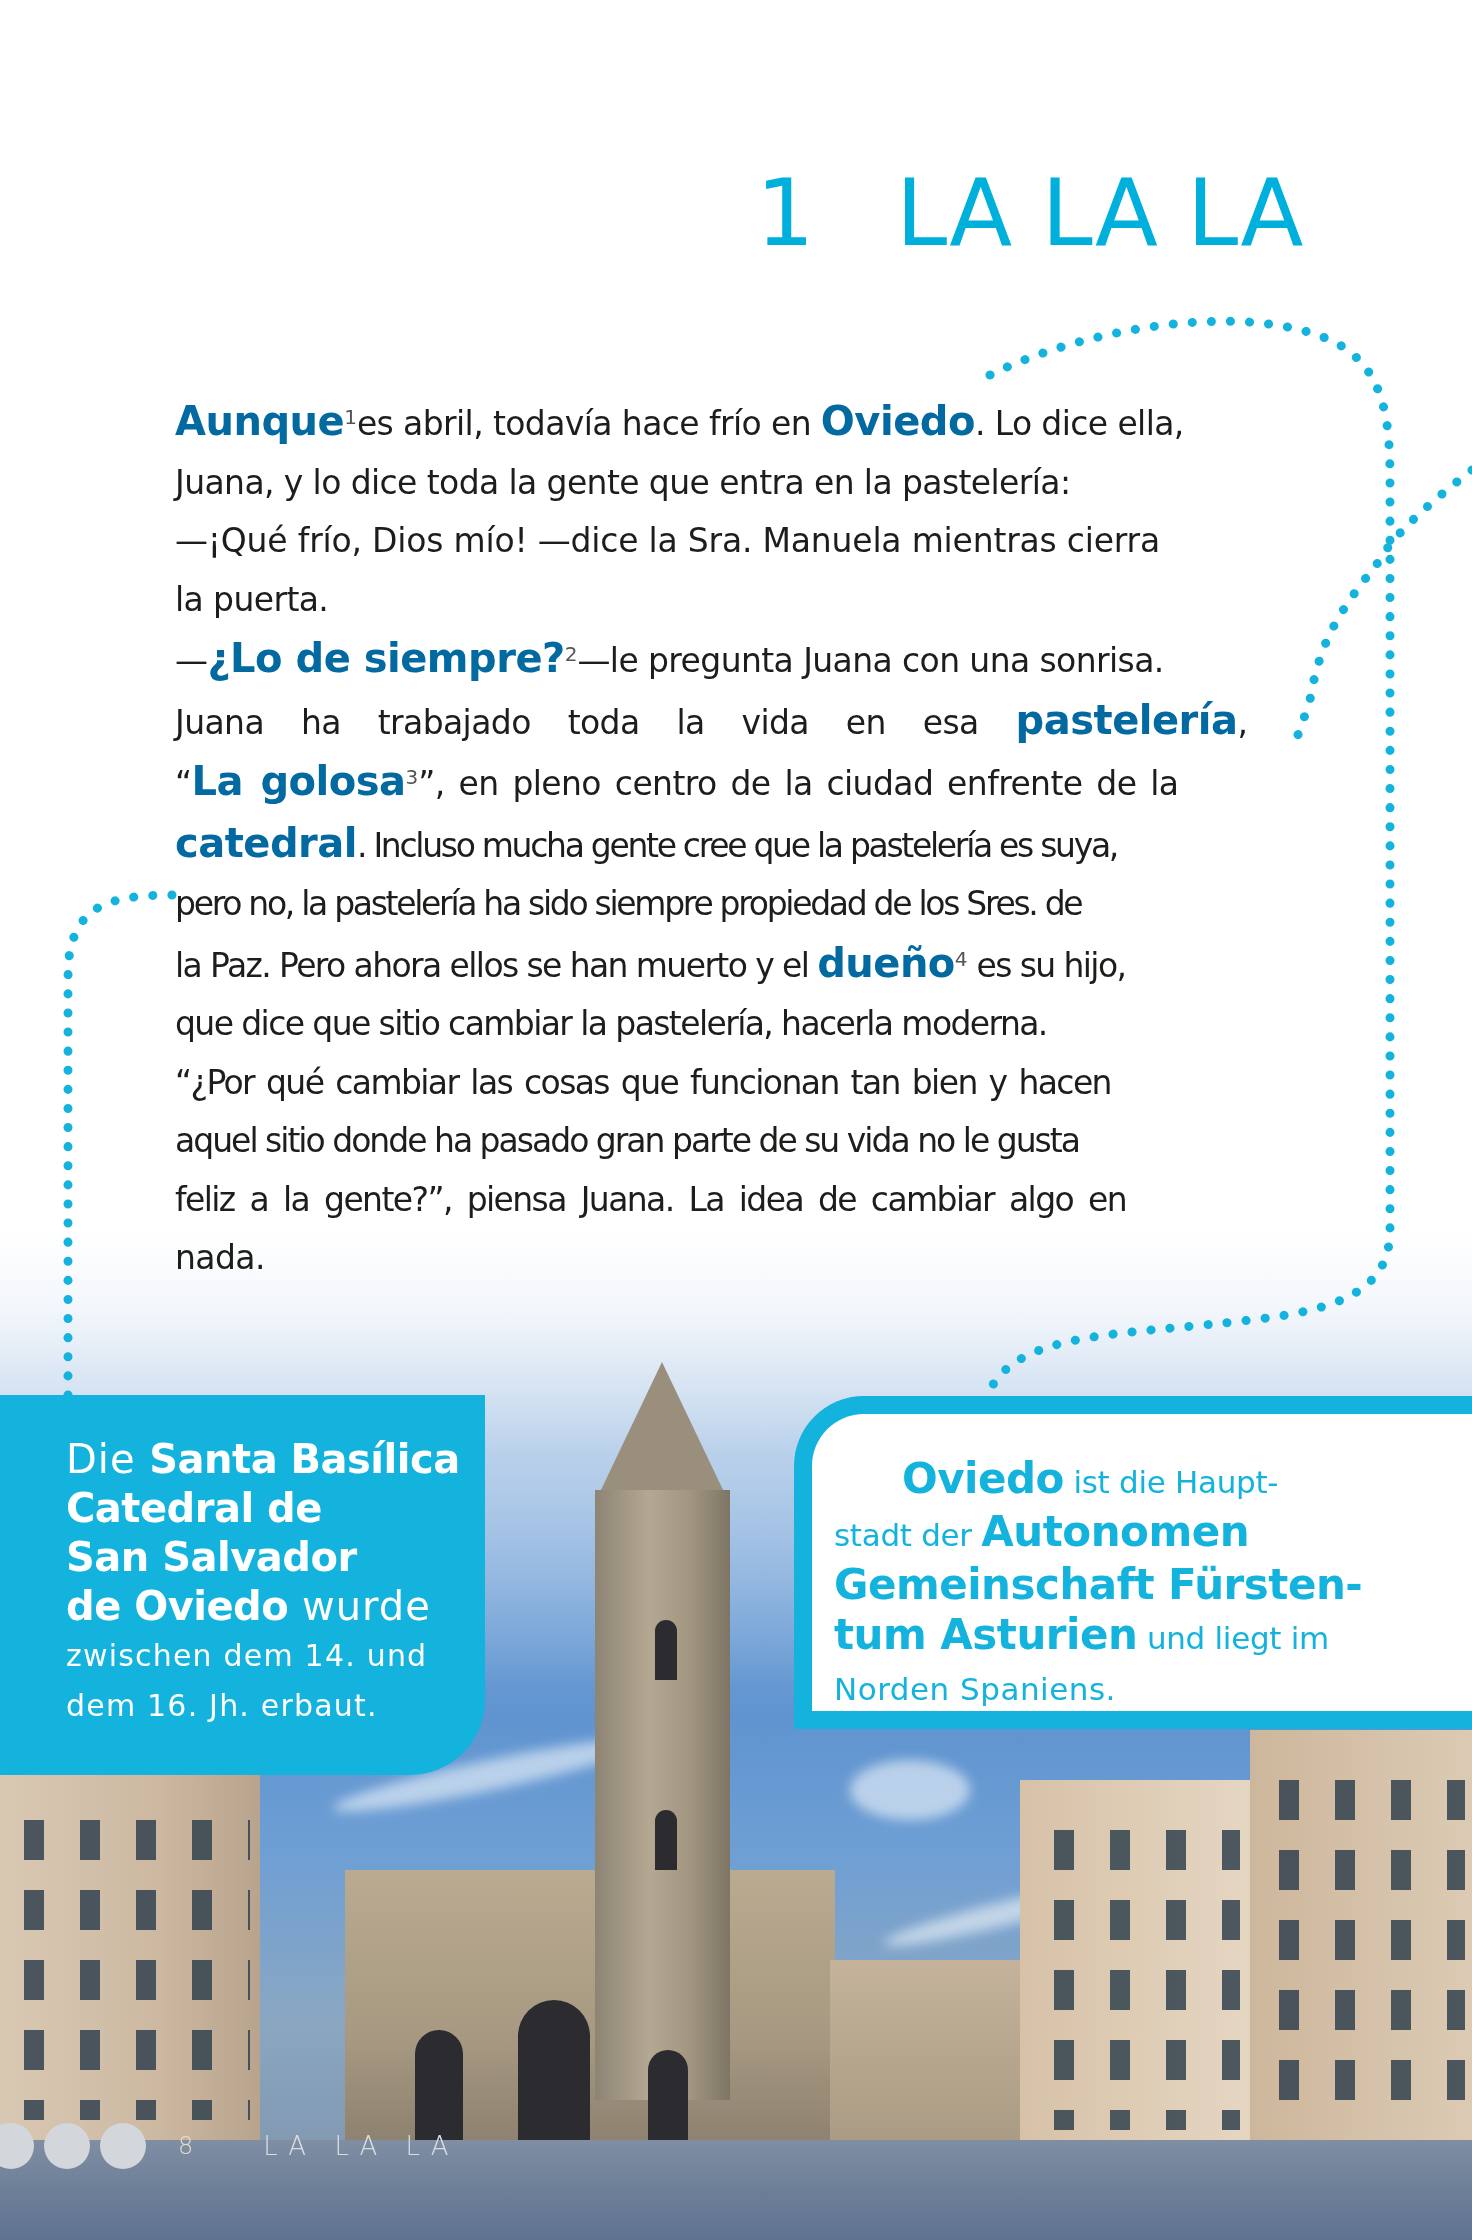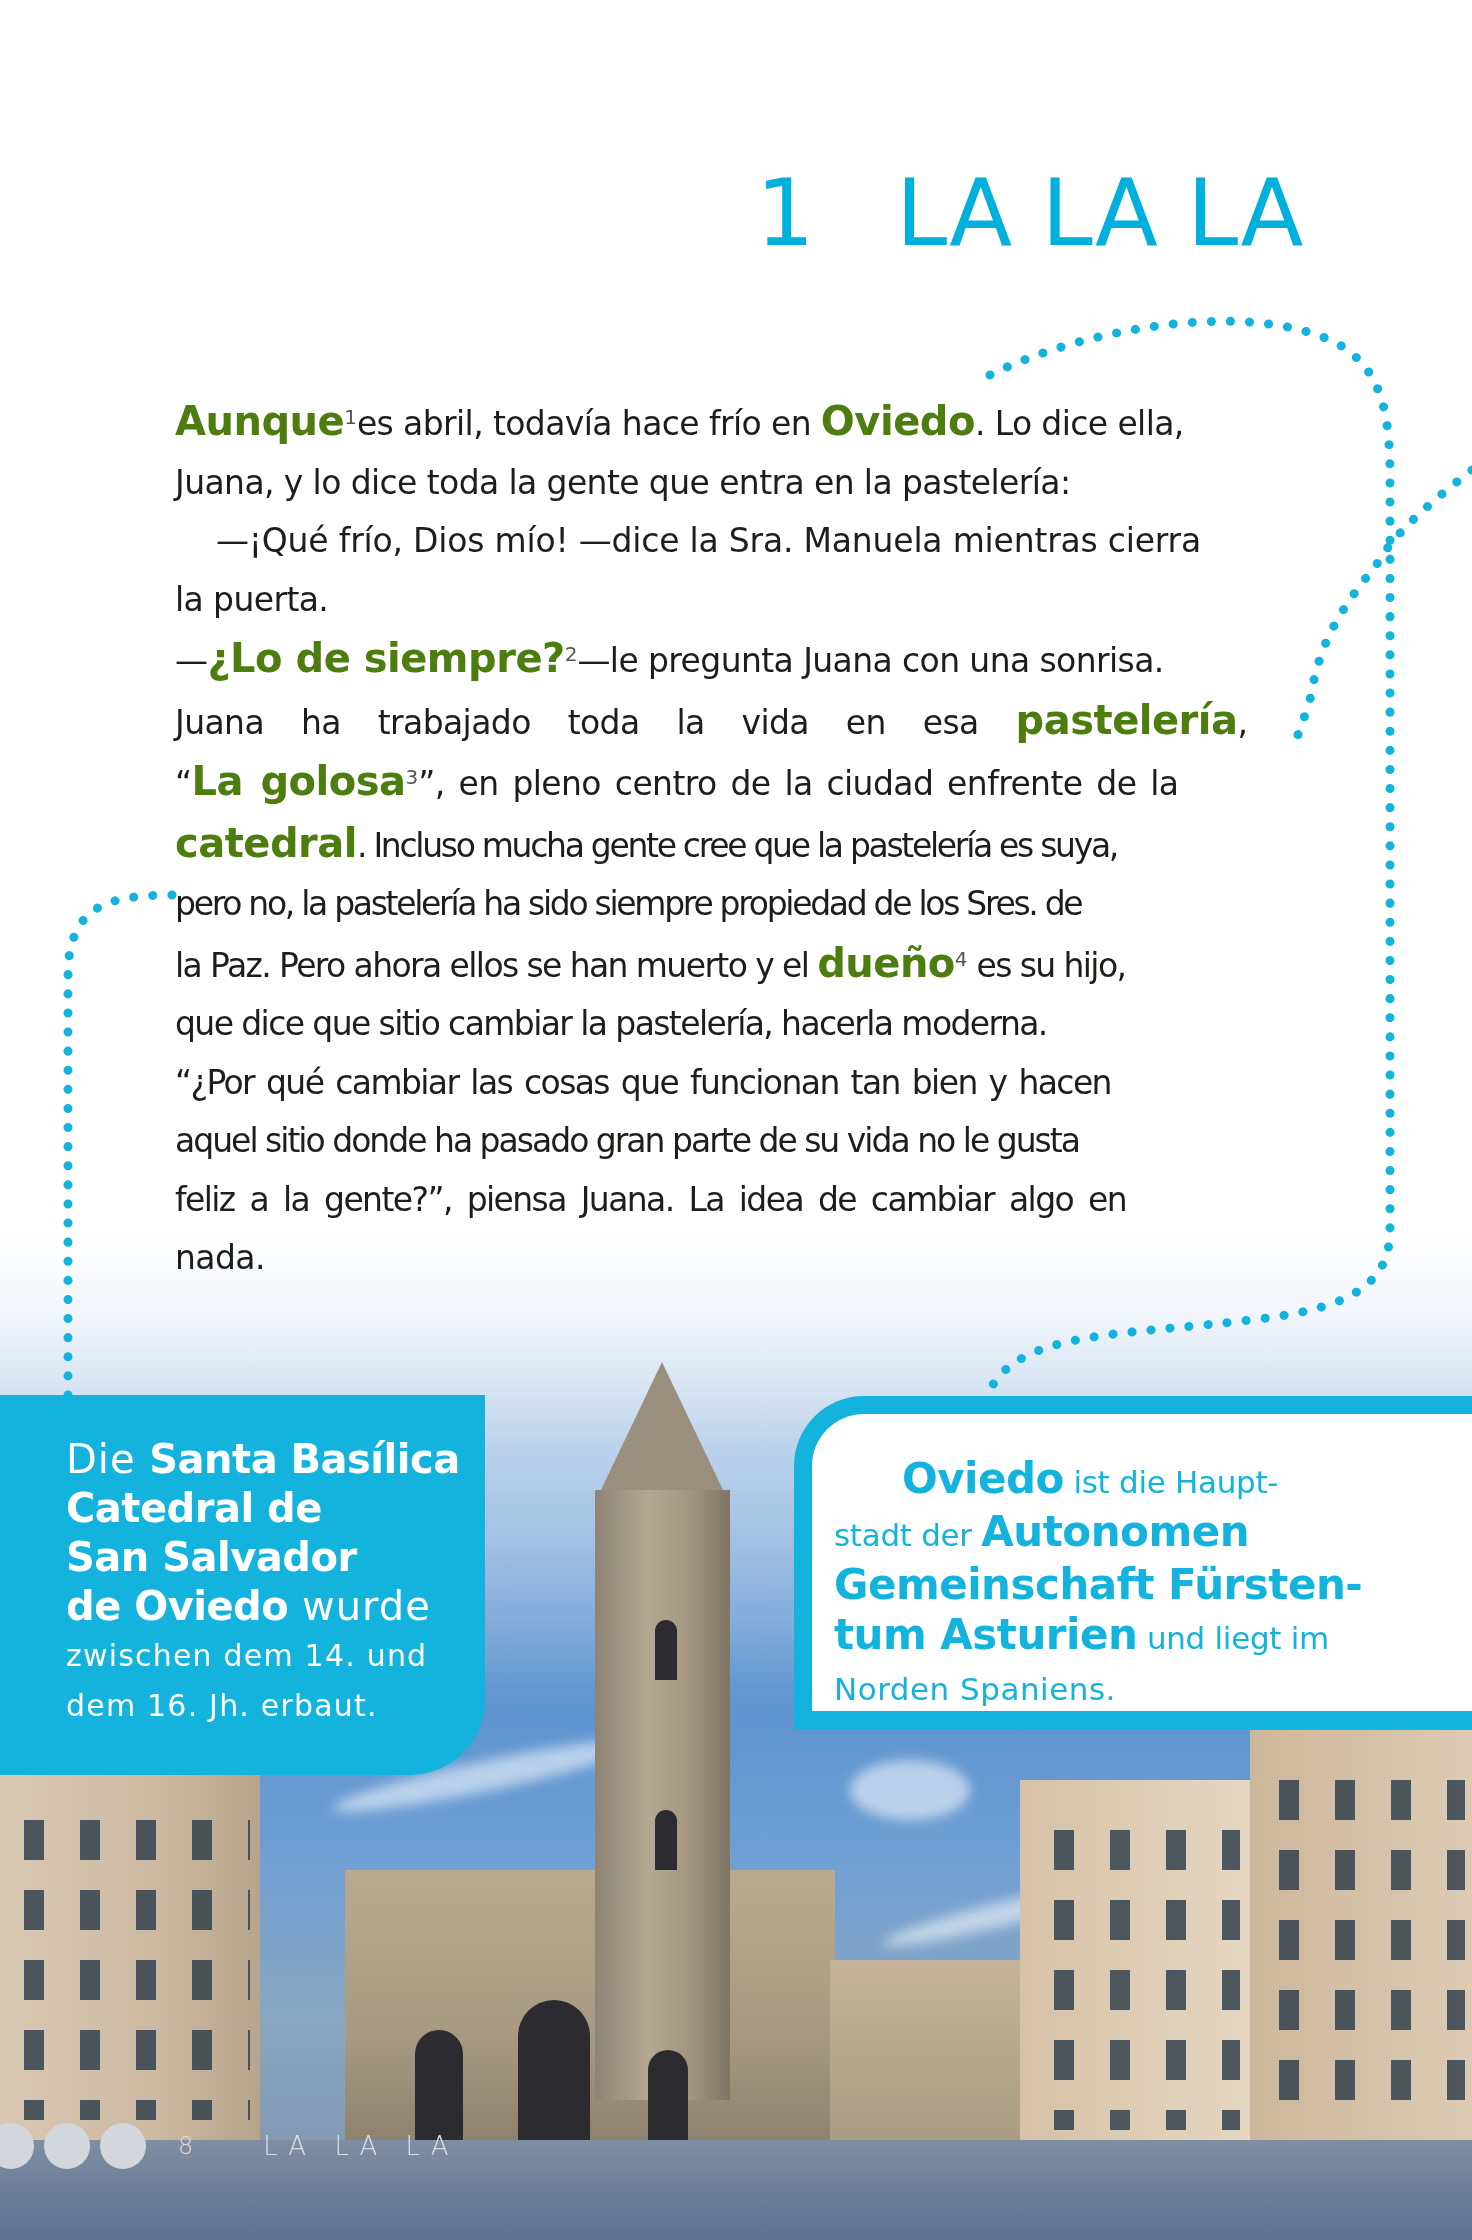--- a/index.html
+++ b/index.html
@@ -52,21 +52,21 @@
     .chapter-title .num { display: inline-block; width: 140px; font-weight: normal; }
     .chapter-title .name { font-weight: normal; }
 
     
     .body-text {
       position: absolute; left: 175px; top: 392px; width: 1120px;
       font-family: "DejaVu Sans", sans-serif; font-size: 33px; line-height: 58.5px; color: #1d1d1b;
       letter-spacing: -0.6px;
     }
     .body-text p { margin: 0; }
-    .kw { color: #4d7c0f; font-weight: bold; font-size: 40px; letter-spacing: -0.5px; }
+    .kw { color: #0369a1; font-weight: bold; font-size: 40px; letter-spacing: -0.5px; }
     .sup { font-size: 20px; vertical-align: top; position: relative; top: -4px; color: #555; letter-spacing: 0; }
     .condensed { letter-spacing: -2.3px; }
     .condensed2 { letter-spacing: -1.6px; }
 
     
     .info-left {
       position: absolute; left: 0; top: 1395px; width: 485px; height: 380px;
       background: #13b3de; border-radius: 0 0 75px 0;
       padding: 40px 0 0 66px; color: #fff;
     }
@@ -137,21 +137,21 @@
   <div class="chapter-title">
     <span class="num">1</span>
     <span class="name">LA LA LA</span>
   </div>
 
   <div class="body-text" style="width:1120px;">
     <p style="white-space:nowrap;">
       <span class="kw">Aunque</span><span class="sup">1</span><span>es abril, todavía hace frío en </span><span class="kw">Oviedo</span><span>. Lo dice ella,</span>
     </p>
     <p style="white-space:nowrap;">Juana, y lo dice toda la gente que entra en la pastelería:</p>
-    <p style="white-space:nowrap;letter-spacing:-0.2px;margin-left:41px;">—¡Qué frío, Dios mío! —dice la Sra. Manuela mientras cierra</p>
+    <p style="white-space:nowrap;letter-spacing:-0.2px;">—¡Qué frío, Dios mío! —dice la Sra. Manuela mientras cierra</p>
     <p>la puerta.</p>
     <p style="white-space:nowrap;">
       <span>—</span><span class="kw">¿Lo de siempre?</span><span class="sup">2</span><span>—le pregunta Juana con una sonrisa.</span>
     </p>
     <p style="white-space:nowrap;word-spacing:27px;">
       <span>Juana ha trabajado toda la vida en esa </span><span class="kw" style="word-spacing:0;">pastelería</span><span>,</span>
     </p>
     <p style="white-space:nowrap;word-spacing:4px;">
       <span>“</span><span class="kw">La golosa</span><span class="sup">3</span><span>”, en pleno centro de la ciudad enfrente de la</span>
     </p>

